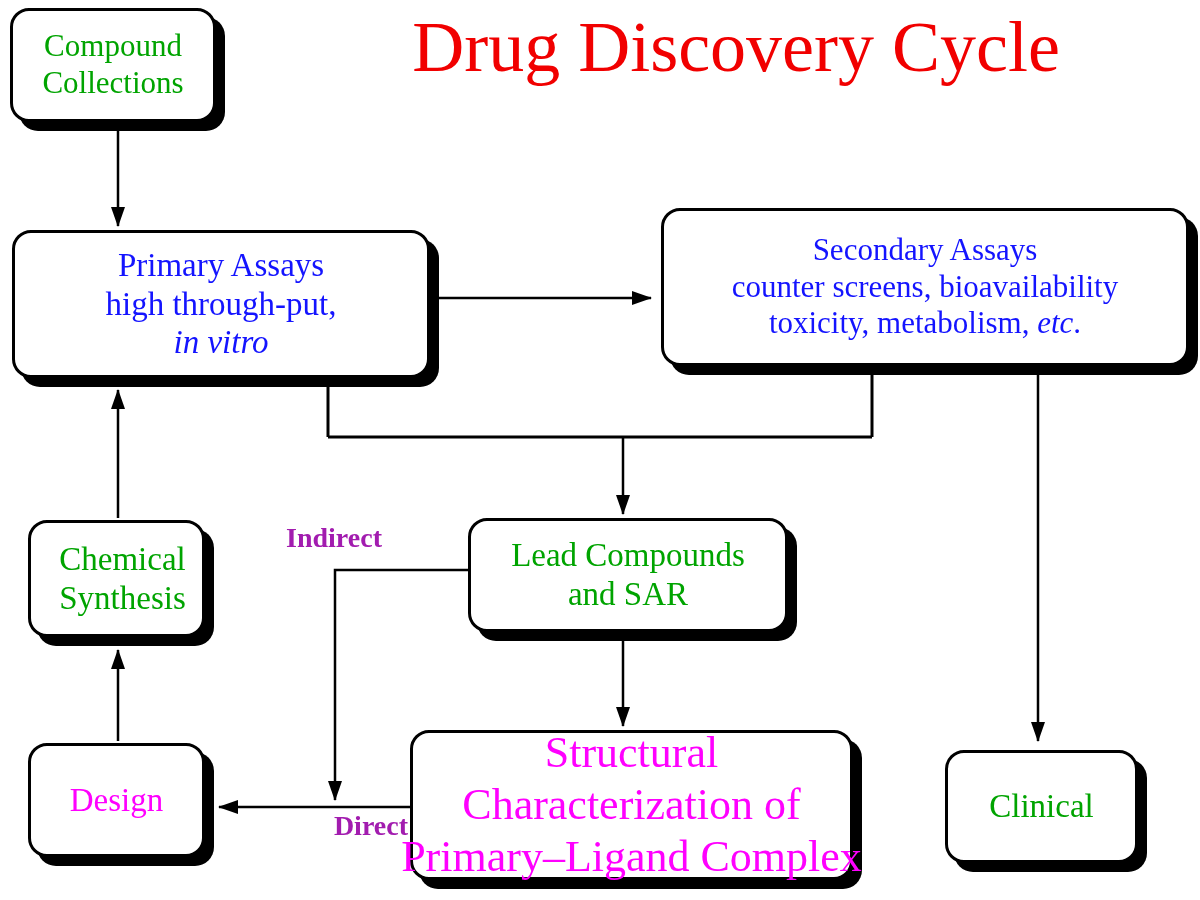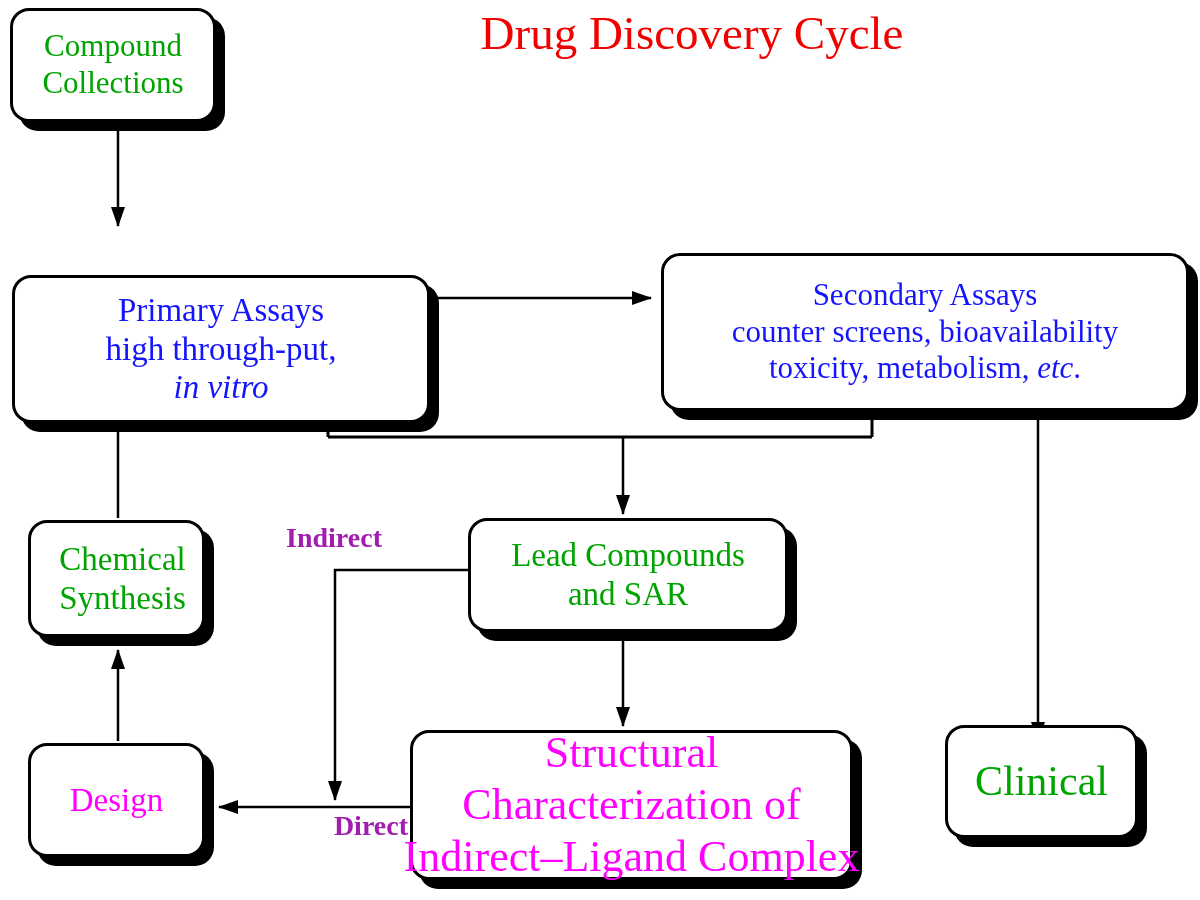--- a/index.html
+++ b/index.html
@@ -18,23 +18,23 @@
     overflow:hidden;
     font-family:"Liberation Serif","DejaVu Serif",serif;
   }
   #connector-layer{
     position:absolute;
     left:0;top:0;
     z-index:0;
   }
   .title{
     position:absolute;
-    left:312px;top:6px;width:760px;
-    text-align:center;
-    font-size:47px;
+    left:300px;top:6px;width:760px;
+    text-align:right;
+    font-size:72px;
     font-weight:400;
     color:var(--red);
     z-index:2;
     white-space:nowrap;
   }
   .box{
     position:absolute;
     box-sizing:border-box;
     background:#ffffff;
     border:3px solid #000;
@@ -44,40 +44,40 @@
     flex-direction:column;
     justify-content:center;
     align-items:center;
     text-align:center;
     font-weight:normal;
     line-height:1.18;
     z-index:1;
   }
   .bl{white-space:nowrap;}
   .green{color:var(--green);}
-  .blue{color:var(--blue);margin-top:45px;}
+  .blue{color:var(--blue);}
   .magenta{color:var(--magenta);}
   .italic{font-style:italic;}
   .flow-label{
     position:absolute;
     font-weight:bold;
     font-size:28px;
     color:#a21caf;
     z-index:2;
     white-space:nowrap;
   }
   
   #box-compound{left:10px;top:8px;width:206px;height:114px;font-size:31px;}
   #box-primary{left:12px;top:230px;width:418px;height:148px;font-size:33px;}
   #box-secondary{left:661px;top:208px;width:528px;height:158px;font-size:31px;}
   #box-chemsynth{left:28px;top:520px;width:177px;height:117px;font-size:33px;padding-left:12px;}
   #box-lead{left:468px;top:518px;width:320px;height:114px;font-size:33px;text-align:right;}
   #box-design{left:28px;top:743px;width:177px;height:114px;font-size:33px;}
   #box-structural{left:410px;top:730px;width:443px;height:150px;font-size:44px;}
-  #box-clinical{left:945px;top:725px;width:193px;height:113px;font-size:42px;}
+  #box-clinical{left:945px;top:750px;width:193px;height:113px;font-size:33px;}
   #label-indirect{left:272px;top:522px;width:124px;text-align:center;}
   #label-direct{left:288px;top:810px;width:120px;text-align:right;}
 </style>
 </head>
 <body>
 
 <div id="canvas">
 
   <svg id="connector-layer" width="1200" height="900" viewBox="0 0 1200 900" xmlns="http://www.w3.org/2000/svg">
     <defs>
@@ -137,21 +137,21 @@
     <div class="bl">and SAR</div>
   </div>
 
   <div class="box magenta" id="box-design">
     <div class="bl">Design</div>
   </div>
 
   <div class="box magenta" id="box-structural">
     <div class="bl">Structural</div>
     <div class="bl">Characterization of</div>
-    <div class="bl">Indirect–Ligand Complex</div>
+    <div class="bl">Primary–Ligand Complex</div>
   </div>
 
   <div class="box green" id="box-clinical">
     <div class="bl">Clinical</div>
   </div>
 
   <div class="flow-label" id="label-indirect">Indirect</div>
   <div class="flow-label" id="label-direct">Direct</div>
 
 </div>

